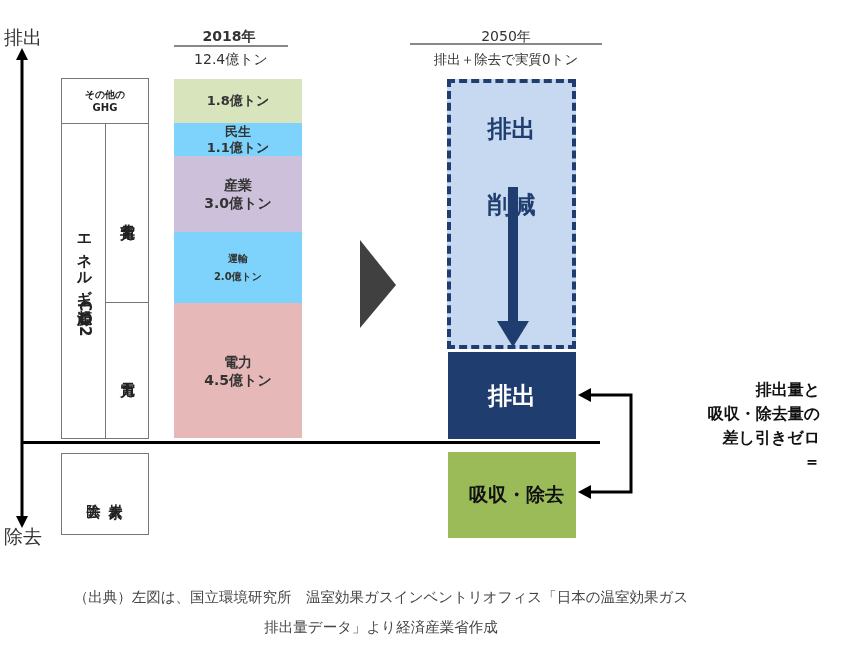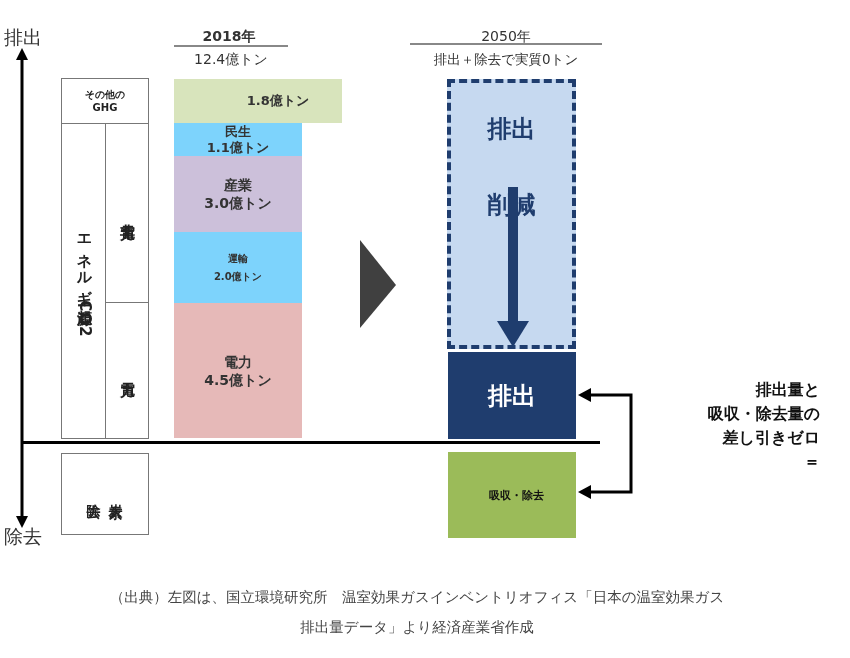--- a/index.html
+++ b/index.html
@@ -42,21 +42,21 @@
 </div>
 <div class="box" style="left:105px;top:302px;width:44px;height:137px;display:flex;align-items:center;justify-content:center;">
   <span class="vtext" style="font-size:15px;">電力</span>
 </div>
 <div class="box" style="left:61px;top:453px;width:88px;height:82px;display:flex;align-items:center;justify-content:center;gap:4px;">
   <span class="vtext" style="font-size:14px;writing-mode:vertical-rl;">除去</span>
   <span class="vtext" style="font-size:14px;writing-mode:vertical-rl;">炭素</span>
 </div>
 
 <div id="stack">
-  <div class="seg" style="top:79px;height:44px;background:#d8e4bc;padding-left:40px;">
+  <div class="seg" style="top:79px;height:44px;background:#d8e4bc;">
     <span>1.8億トン</span>
   </div>
   <div class="seg" style="top:123px;height:33px;background:#7dd3fc;">
     <span>民生</span>
     <span>1.1億トン</span>
   </div>
   <div class="seg" style="top:156px;height:76px;background:#ccc0da;font-size:14px;line-height:18px;">
     <span>産業</span>
     <span>3.0億トン</span>
   </div>
@@ -85,32 +85,32 @@
     <rect x="11" y="0" width="10" height="140" fill="#1f3d6e"></rect>
     <polygon points="0,134 32,134 16,160" fill="#1f3d6e"></polygon>
   </svg>
 </div>
 
 <div class="abs" style="left:448px;top:352px;width:128px;height:87px;background:#1f3d6e;display:flex;align-items:center;justify-content:center;">
   <span style="color:#fff;font-weight:bold;font-size:24px;">排出</span>
 </div>
 
 <div class="abs" style="left:448px;top:452px;width:128px;height:86px;background:#9bbb59;display:flex;align-items:center;justify-content:center;">
-  <span style="color:#111;font-weight:bold;font-size:11px;padding-left:9px;">吸収・除去</span>
+  <span style="color:#111;font-weight:bold;font-size:19px;padding-left:9px;">吸収・除去</span>
 </div>
 
 <svg class="abs" style="left:576px;top:385px;" width="60" height="118">
   <polyline points="14,10 55,10 55,107 14,107" fill="none" stroke="#000" stroke-width="3"></polyline>
   <polygon points="2,10 15,3 15,17" fill="#000"></polygon>
   <polygon points="2,107 15,100 15,114" fill="#000"></polygon>
 </svg>
 
 <div class="abs" style="left:652px;top:378px;width:168px;text-align:right;font-weight:bold;font-size:16px;line-height:24px;color:#111;">
   <div>排出量と</div>
   <div>吸収・除去量の</div>
   <div>差し引きゼロ</div>
   <div>＝</div>
 </div>
 
-<div class="abs caption" style="left:0;top:582px;width:762px;margin-left:36px;">
+<div class="abs caption" style="left:0;top:582px;width:762px;">
   <div>（出典）左図は、国立環境研究所　温室効果ガスインベントリオフィス「日本の温室効果ガス</div>
   <div>排出量データ」より経済産業省作成</div>
 </div>
 
 </body></html>

